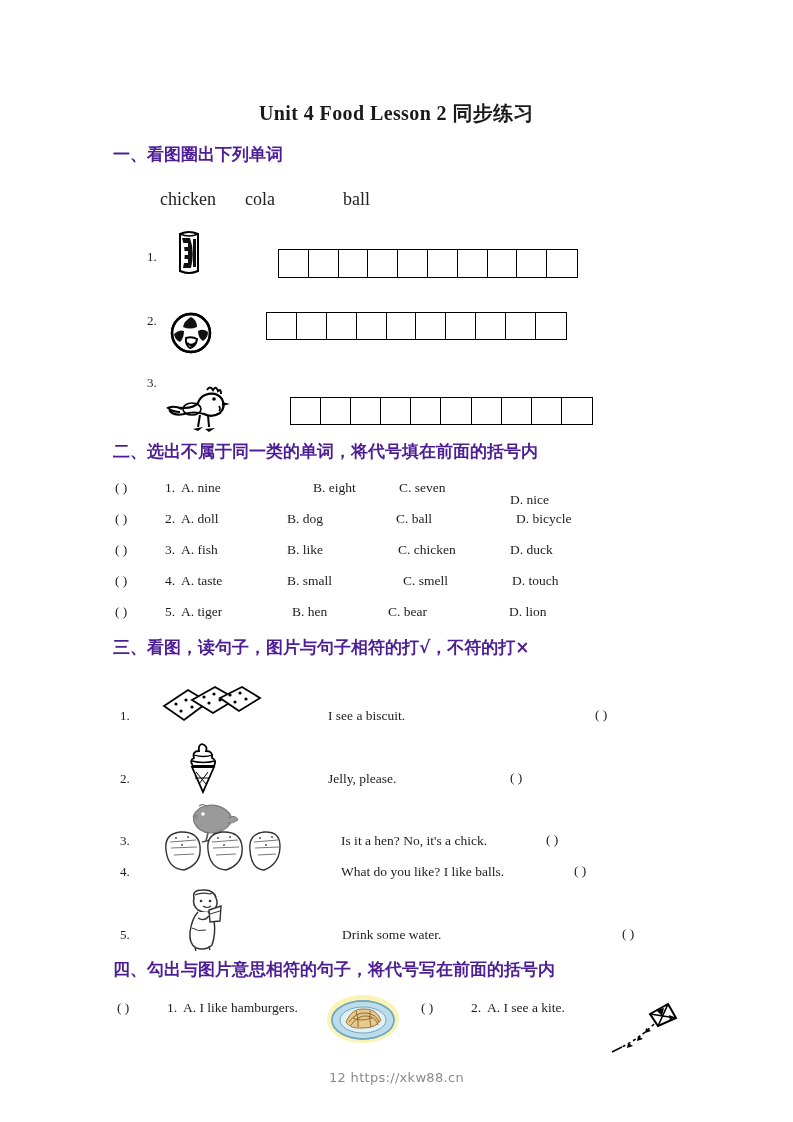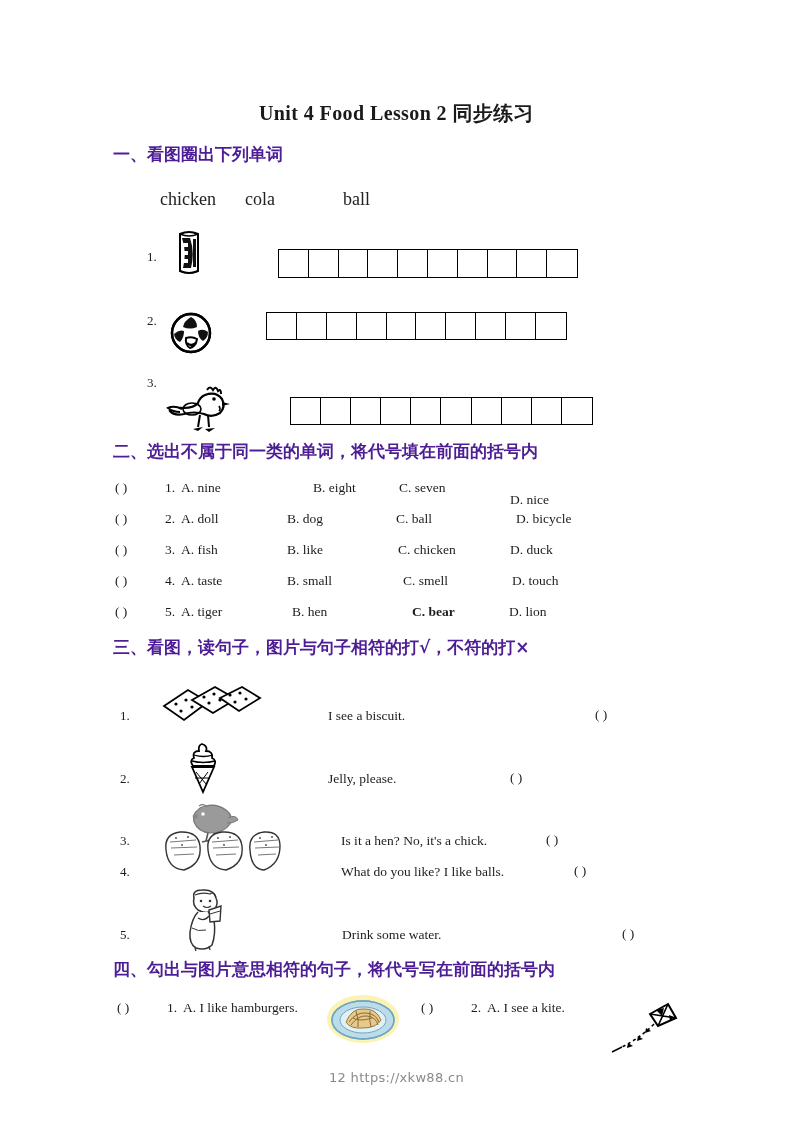--- a/index.html
+++ b/index.html
@@ -210,21 +210,21 @@
   <div class="t" style="left:165px; top:573px;">4.</div>
   <div class="t" style="left:181px; top:573px;">A. taste</div>
   <div class="t" style="left:287px; top:573px;">B. small</div>
   <div class="t" style="left:403px; top:573px;">C. smell</div>
   <div class="t" style="left:512px; top:573px;">D. touch</div>
 
   <div class="t" style="left:115px; top:604px;">(     )</div>
   <div class="t" style="left:165px; top:604px;">5.</div>
   <div class="t" style="left:181px; top:604px;">A. tiger</div>
   <div class="t" style="left:292px; top:604px;">B. hen</div>
-  <div class="t" style="left:412px; top:604px;font-weight:bold;">C. bear</div>
+  <div class="t" style="left:388px; top:604px;">C. bear</div>
   <div class="t" style="left:509px; top:604px;">D. lion</div>
 
   <div class="sec-head" style="left:113px; top:636px;">三、看图，读句子，图片与句子相符的打√，不符的打×</div>
 
   <div class="num" style="left:120px; top:708px;">1.</div>
   <div class="art" style="left:160px; top:684px;">
     <svg width="104" height="42" viewBox="0 0 104 42">
       <g fill="#fff" stroke="#000" stroke-width="1.8">
         <path d="M4 22 L28 6 L48 18 L24 36 Z"></path>
         <path d="M32 16 L55 3 L76 15 L53 29 Z"></path>

